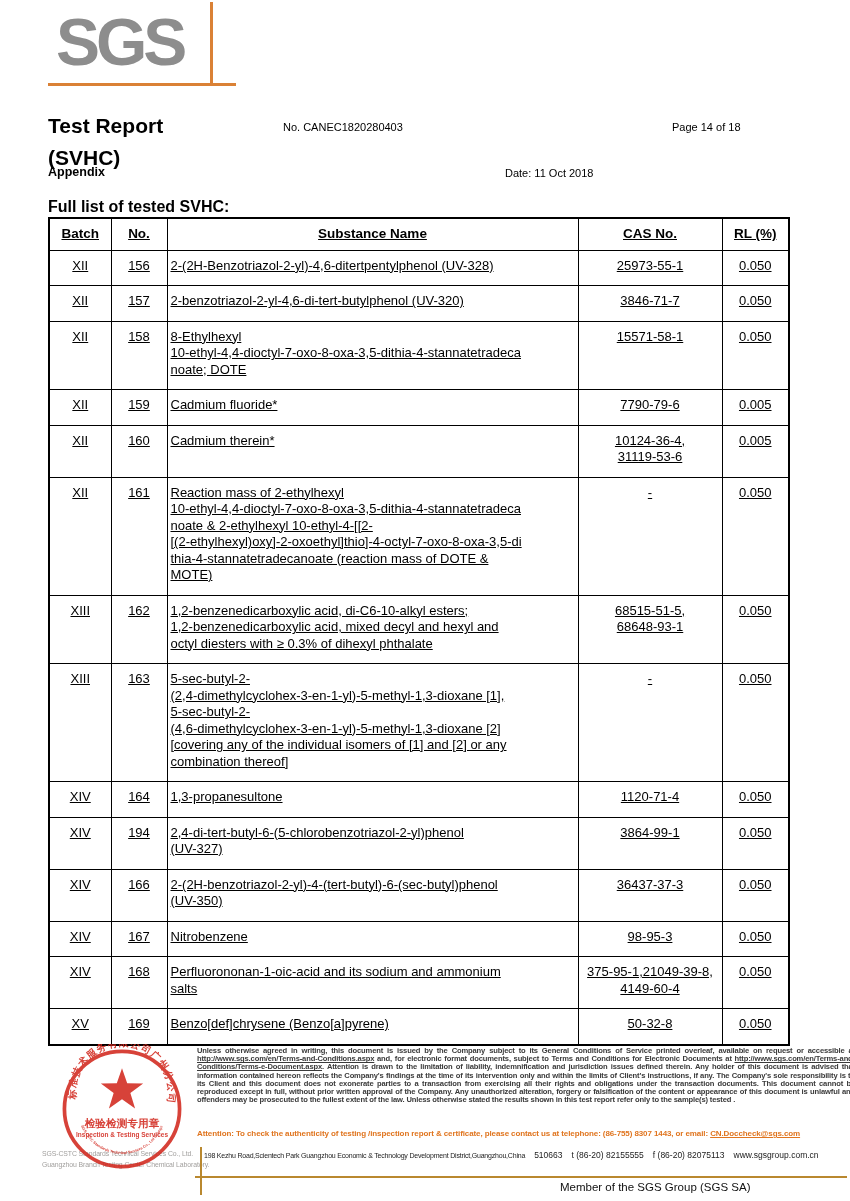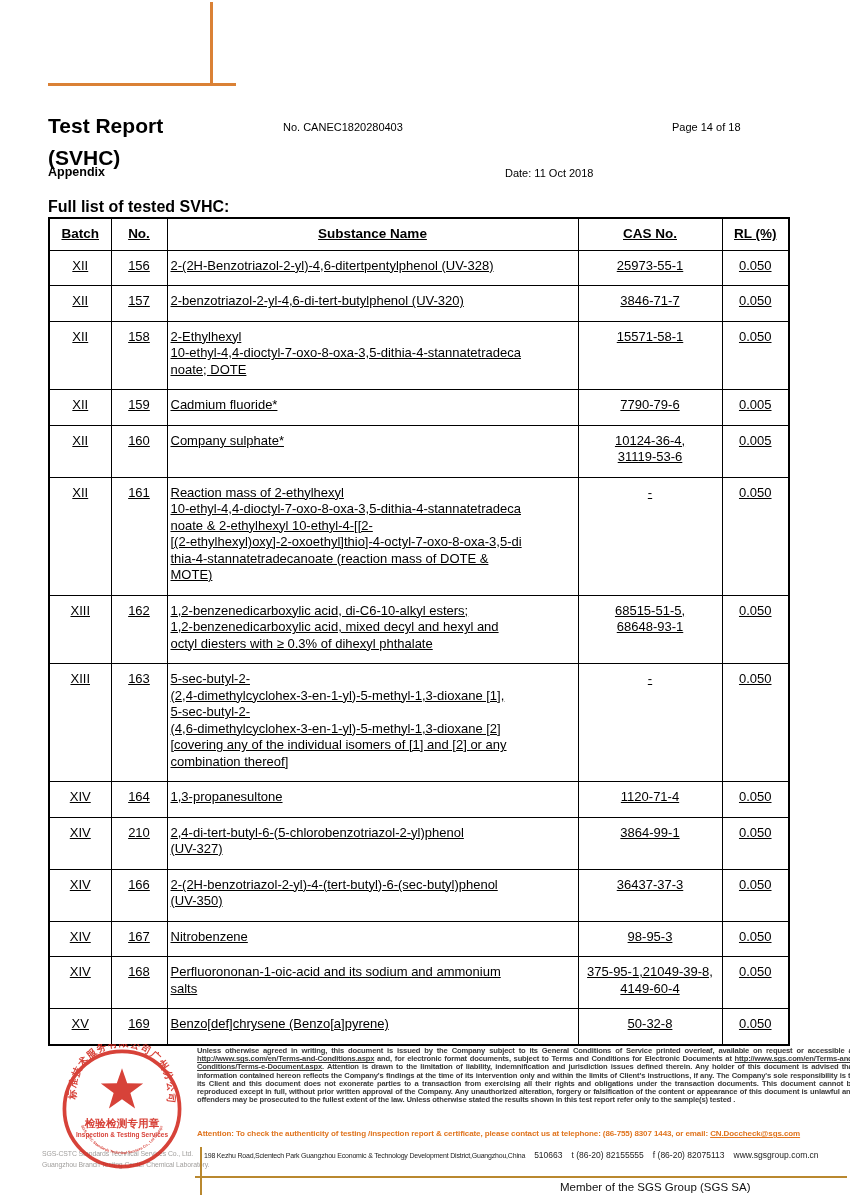--- a/index.html
+++ b/index.html
@@ -53,20 +53,21 @@
   .addr1 span,.addr2 span{margin-right:9px;}
   .foot-hline{position:absolute;left:195px;top:1176px;width:652px;height:2px;background:#b9882f;}
   .foot-vline{position:absolute;left:200px;top:1147px;width:2px;height:48px;background:#b9882f;}
   .member{position:absolute;left:560px;top:1181px;font-size:11.5px;color:#111;}
 </style>
 </head>
 <body>
 
 <div id="page">
 
+  <div class="logo-text">SGS</div>
   <div class="logo-hline"></div>
   <div class="logo-vline"></div>
 
   <div class="title1">Test Report</div>
   <div class="title2">(SVHC)</div>
   <div class="hmeta report-no">No. CANEC1820280403</div>
   <div class="hmeta report-date">Date: 11 Oct 2018</div>
   <div class="hmeta report-page">Page 14 of 18</div>
   <div class="appendix">Appendix</div>
   <div class="listlabel">Full list of tested SVHC:</div>
@@ -99,37 +100,37 @@
       <tr>
         <td class="cc">XII</td>
         <td class="cc">157</td>
         <td class="sub">2-benzotriazol-2-yl-4,6-di-tert-butylphenol (UV-320)</td>
         <td class="cas">3846-71-7</td>
         <td class="cc">0.050</td>
       </tr>
       <tr>
         <td class="cc">XII</td>
         <td class="cc">158</td>
-        <td class="sub">2-Ethylhexyl
+        <td class="sub">8-Ethylhexyl
 10-ethyl-4,4-dioctyl-7-oxo-8-oxa-3,5-dithia-4-stannatetradeca
 noate; DOTE</td>
         <td class="cas">15571-58-1</td>
         <td class="cc">0.050</td>
       </tr>
       <tr>
         <td class="cc">XII</td>
         <td class="cc">159</td>
         <td class="sub">Cadmium fluoride*</td>
         <td class="cas">7790-79-6</td>
         <td class="cc">0.005</td>
       </tr>
       <tr>
         <td class="cc">XII</td>
         <td class="cc">160</td>
-        <td class="sub">Company sulphate*</td>
+        <td class="sub">Cadmium therein*</td>
         <td class="cas">10124-36-4,
 31119-53-6</td>
         <td class="cc">0.005</td>
       </tr>
       <tr>
         <td class="cc">XII</td>
         <td class="cc">161</td>
         <td class="sub">Reaction mass of 2-ethylhexyl
 10-ethyl-4,4-dioctyl-7-oxo-8-oxa-3,5-dithia-4-stannatetradeca
 noate &amp; 2-ethylhexyl 10-ethyl-4-[[2-
@@ -163,21 +164,21 @@
       </tr>
       <tr>
         <td class="cc">XIV</td>
         <td class="cc">164</td>
         <td class="sub">1,3-propanesultone</td>
         <td class="cas">1120-71-4</td>
         <td class="cc">0.050</td>
       </tr>
       <tr>
         <td class="cc">XIV</td>
-        <td class="cc">210</td>
+        <td class="cc">194</td>
         <td class="sub">2,4-di-tert-butyl-6-(5-chlorobenzotriazol-2-yl)phenol
 (UV-327)</td>
         <td class="cas">3864-99-1</td>
         <td class="cc">0.050</td>
       </tr>
       <tr>
         <td class="cc">XIV</td>
         <td class="cc">166</td>
         <td class="sub">2-(2H-benzotriazol-2-yl)-4-(tert-butyl)-6-(sec-butyl)phenol
 (UV-350)</td>

